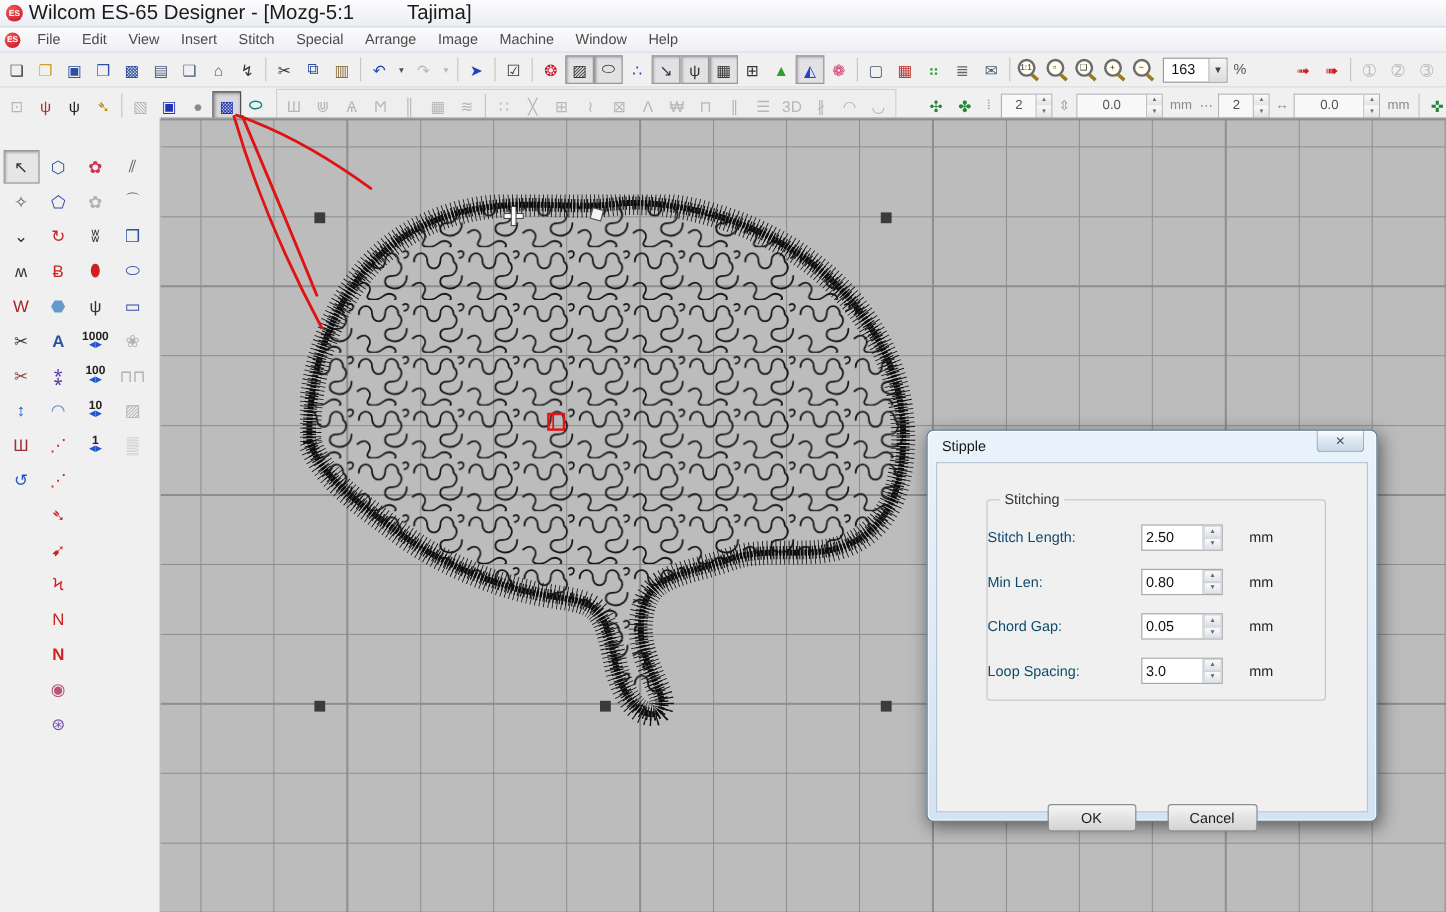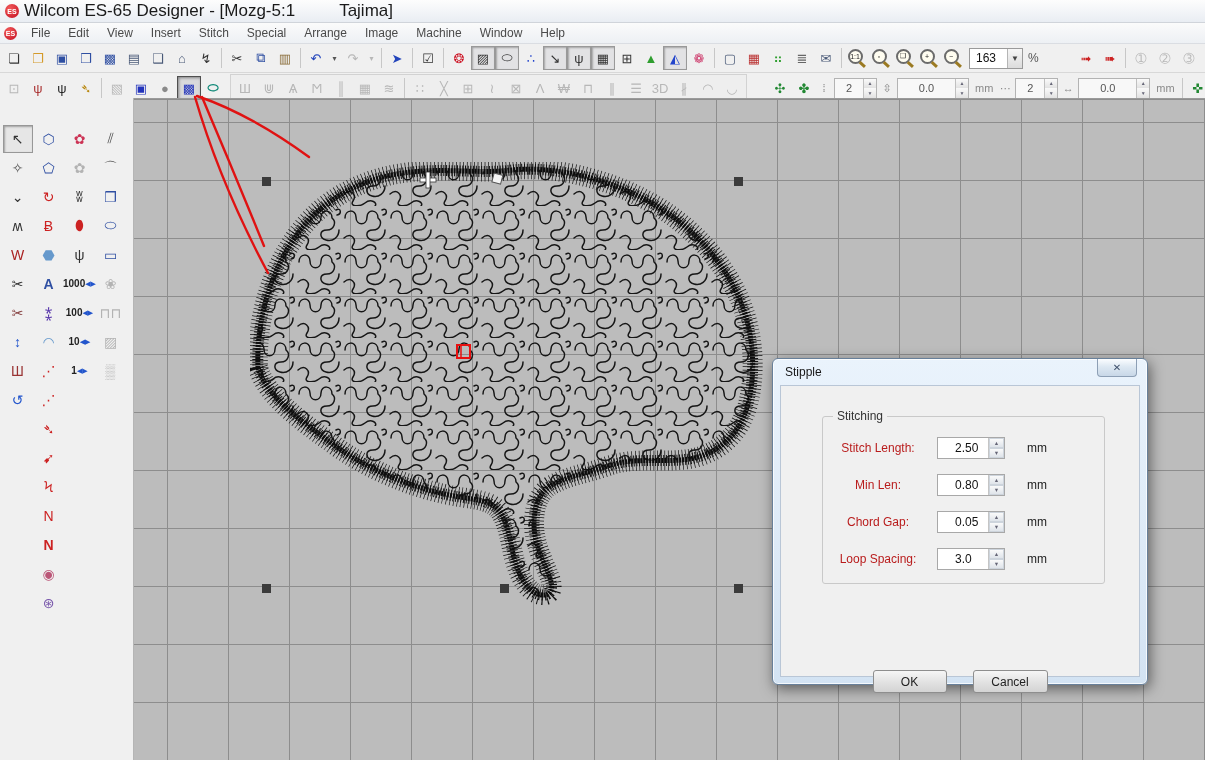--- a/index.html
+++ b/index.html
@@ -53,21 +53,21 @@
   .mmlabel{color:#8a8a8a;font-size:11px;margin:0 4px;}
   
   .leftpanel{position:absolute;left:0;top:98px;width:133px;bottom:0;background:#f0f0f0;
              border-right:1px solid #b5b5b5;}
   .toolbox{position:absolute;left:2px;top:26px;display:grid;grid-template-columns:repeat(4,31px);
            grid-auto-rows:29px;justify-items:center;align-items:center;}
   .tool{width:28px;height:26px;display:flex;align-items:center;justify-content:center;font-size:14px;
         color:#333;border:1px solid transparent;cursor:default;}
   .tool.pressed{background:#e6e6e6;border:1px solid #979797;box-shadow:inset 1px 1px 2px rgba(0,0,0,.3);}
   .tool.disabled{color:#b3b3b3 !important;}
-  .tool.jump{flex-direction:row;line-height:9px;}
+  .tool.jump{flex-direction:column;line-height:9px;}
   .tool .tg2{color:#2255cc;font-size:7px;line-height:6px;}
   .tool.jump .tg{font-size:10px;font-weight:bold;color:#222;}
   .bold{font-weight:bold;}
   
   .canvas{position:absolute;left:134px;top:98px;right:0;bottom:0;background:#bcbcbc;
     background-image:
       repeating-linear-gradient(90deg,#8d8d8d 0 1px,transparent 1px 61px),
       repeating-linear-gradient(#8d8d8d 0 1px,transparent 1px 58px);
     background-position:33px 0px,0px 23px;border-top:1px solid #9a9a9a;}
   .brainsvg{position:absolute;left:250px;top:162px;z-index:5;}
@@ -80,23 +80,23 @@
   .dlg-title{height:26px;display:flex;align-items:center;padding-left:12px;font-size:12px;color:#161616;}
   .dlg-close{position:absolute;top:0px;right:10px;width:38px;height:17px;border:1px solid #8d9fb5;border-top:none;
              border-radius:0 0 4px 4px;background:linear-gradient(#fbfdff,#dde8f2 45%,#c8d7e7);
              display:flex;align-items:center;justify-content:center;font-size:10px;color:#3f506b;}
   .dlg-body{position:absolute;left:7px;right:7px;top:26px;bottom:7px;background:#f0f0f0;
             border:1px solid #b9c6d6;}
   .grpbox{position:absolute;left:41px;top:30px;width:281px;height:166px;border:1px solid #c9c9c9;
           border-radius:3px;}
   .grpbox legend,.grplabel{position:absolute;top:-8px;left:10px;background:#f0f0f0;padding:0 4px;color:#333;}
   .drow{display:flex;align-items:center;height:20px;margin:17px 0 0 0;}
-  .drow .dlabel{width:110px;text-align:center;margin-right:4px;color:#b91c1c;}
+  .drow .dlabel{width:110px;text-align:left;margin-right:18px;color:#0c4a6e;}
   .dspin{width:66px;height:20px;border:1px solid #a8a8a8;background:#fff;display:flex;flex:none;}
-  .dspin .dv{flex:1;padding-left:17px;display:flex;align-items:center;color:#111;}
+  .dspin .dv{flex:1;padding-left:3px;display:flex;align-items:center;color:#111;}
   .dspin .dud{width:15px;display:flex;flex-direction:column;border-left:1px solid #c5c5c5;}
   .dspin .dud span{flex:1;font-size:5.5px;color:#667;display:flex;align-items:center;justify-content:center;
                    background:linear-gradient(#fafafa,#dfe4ea);border:1px solid #cdd4dc;}
   .dunit{margin-left:22px;color:#222;}
   .replrow{position:absolute;left:0;right:0;top:252px;display:flex;align-items:center;justify-content:center;
            transform:translateX(-43px);}
   .chk{width:13px;height:13px;border:1px solid #8e9db2;background:linear-gradient(#fdfdfd,#e7eef6);
        margin-left:5px;display:flex;align-items:center;justify-content:center;font-size:10px;color:#2c5aa0;}
   .btnrow{position:absolute;left:0;right:0;top:284px;display:flex;justify-content:center;gap:26px;}
   .wbtn{width:72px;height:21px;border:1px solid #8e8e8e;border-radius:3px;font-size:12px;color:#222;

